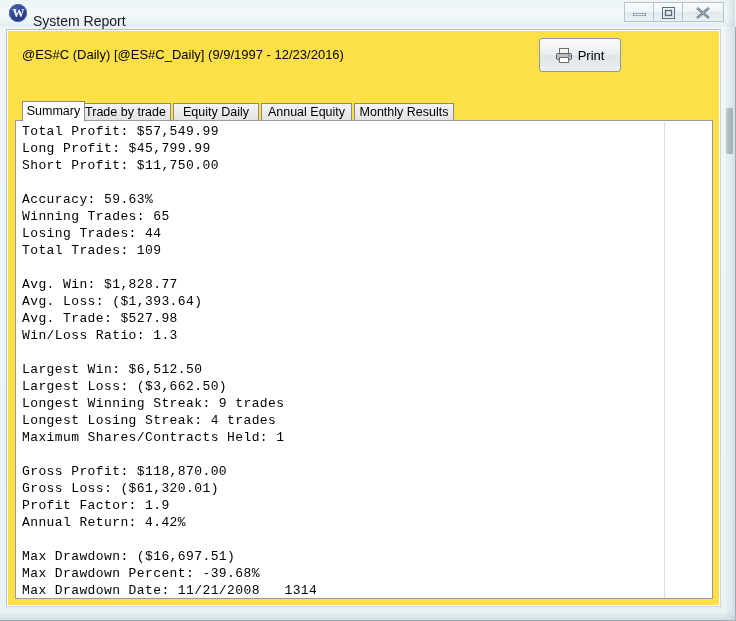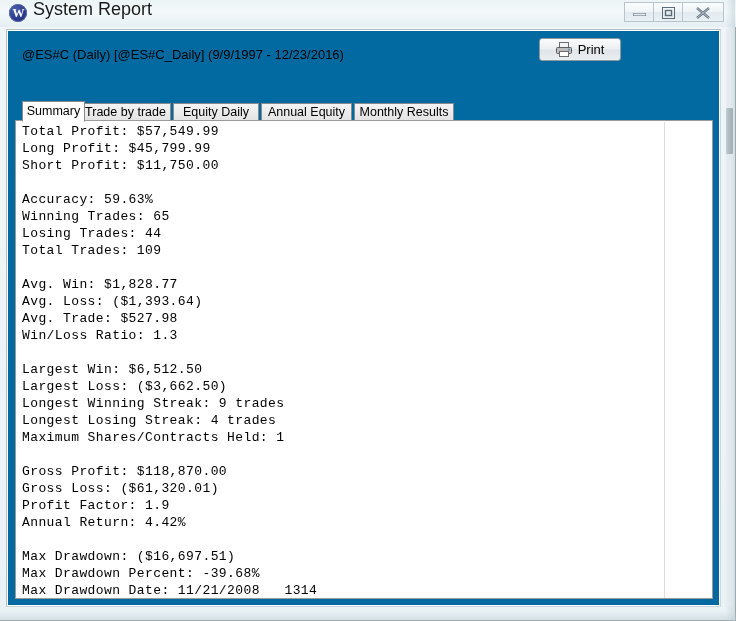--- a/index.html
+++ b/index.html
@@ -60,22 +60,22 @@
     color: #ffffff;
     font-size: 12px;
     font-weight: bold;
     line-height: 18px;
     text-align: center;
     font-family: "Liberation Serif", serif;
     letter-spacing: -1px;
   }
   #window-title {
     position: absolute;
-    left: 33px; top: 0;
-    font-size: 18px;
+    left: 33px; top: 12px;
+    font-size: 14px;
     color: #1b1b1b;
     line-height: 18px;
     white-space: nowrap;
   }
 
   
   .winbtn {
     position: absolute;
     top: 2px;
     width: 29px;
@@ -101,21 +101,21 @@
     box-sizing: border-box;
     background: #f0f0f0;
     border: 1px solid #b4c0c6;
     border-right-color: #ccd6db;
     border-bottom-color: #ccd6db;
   }
   #client-inner {
     position: absolute;
     left: 0; top: 0;
     width: 713px; height: 576px;
-    background: #0369a1;
+    background: #fde047;
     border: 1px solid #ffffff;
     box-sizing: border-box;
   }
 
   
   #report-header {
     position: absolute;
     left: 7px; top: 10px;
     width: 698px;
     height: 27px;
@@ -124,21 +124,21 @@
     color: #000000;
     line-height: 27px;
     padding-left: 7px;
     white-space: nowrap;
   }
 
   
   .toolbtn {
     position: absolute;
     top: 7px;
-    height: 23px;
+    height: 34px;
     box-sizing: border-box;
     border-radius: 3px;
     font-size: 13px;
     color: #000000;
     cursor: default;
     display: flex;
     align-items: center;
     justify-content: center;
     gap: 6px;
     padding: 0 8px;

